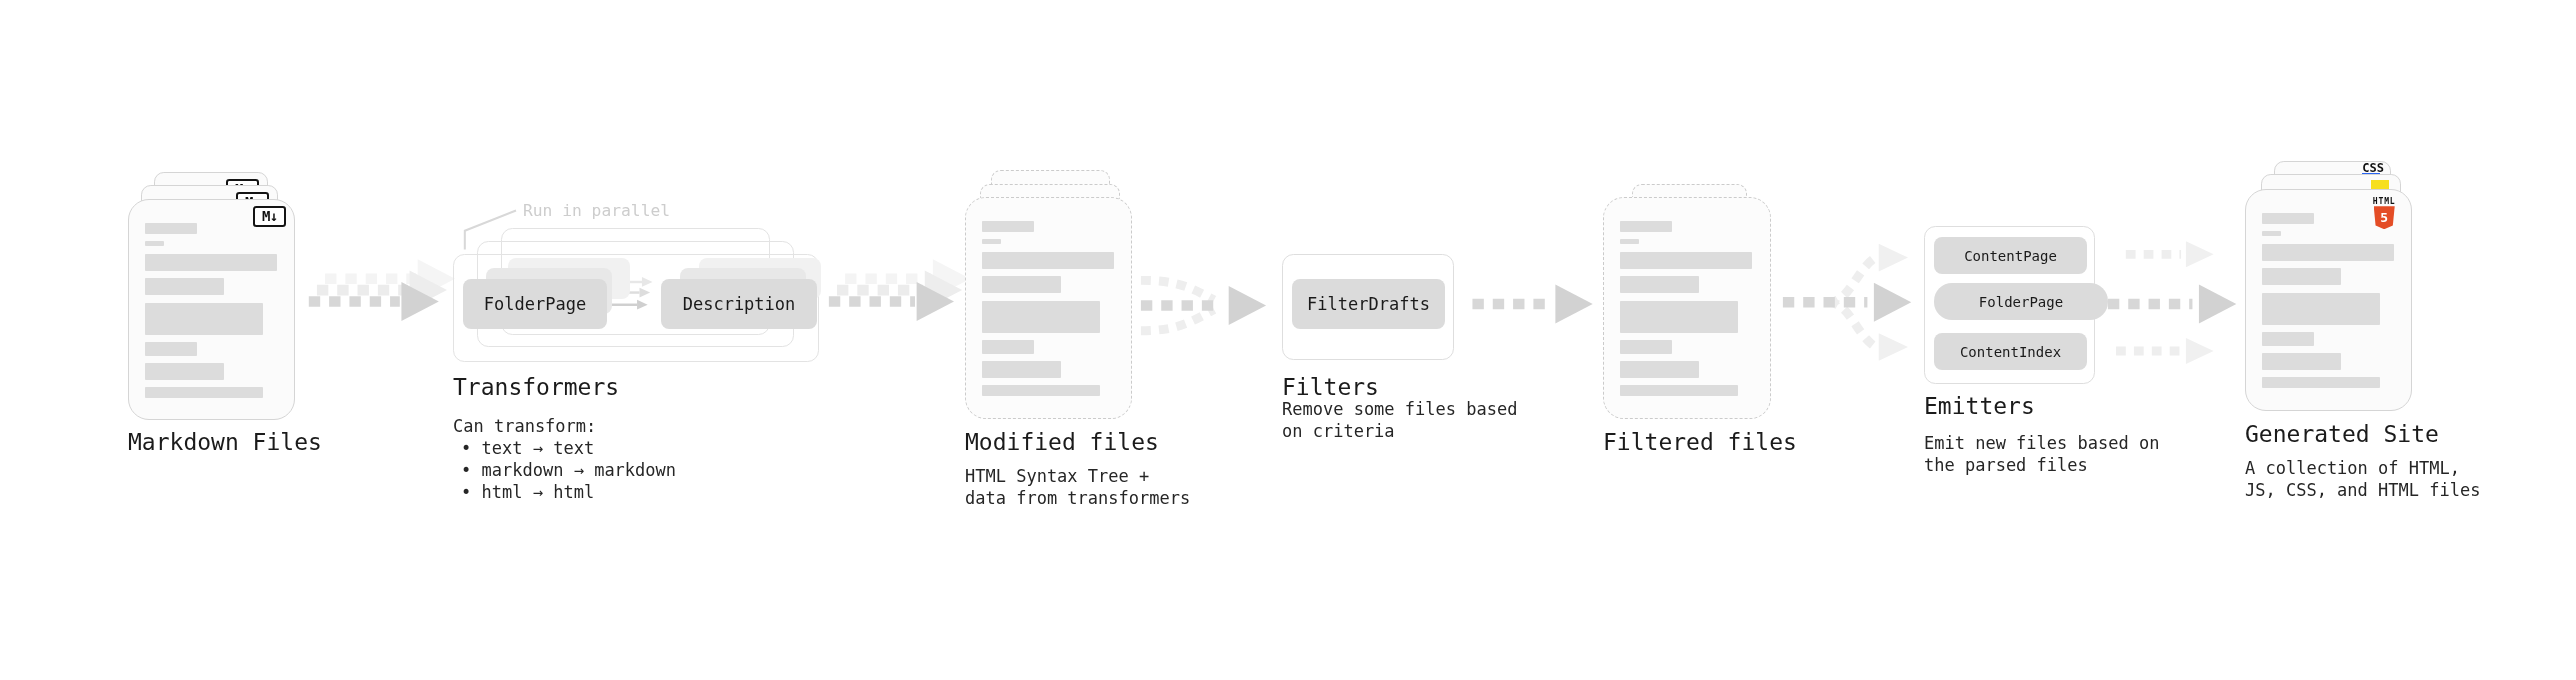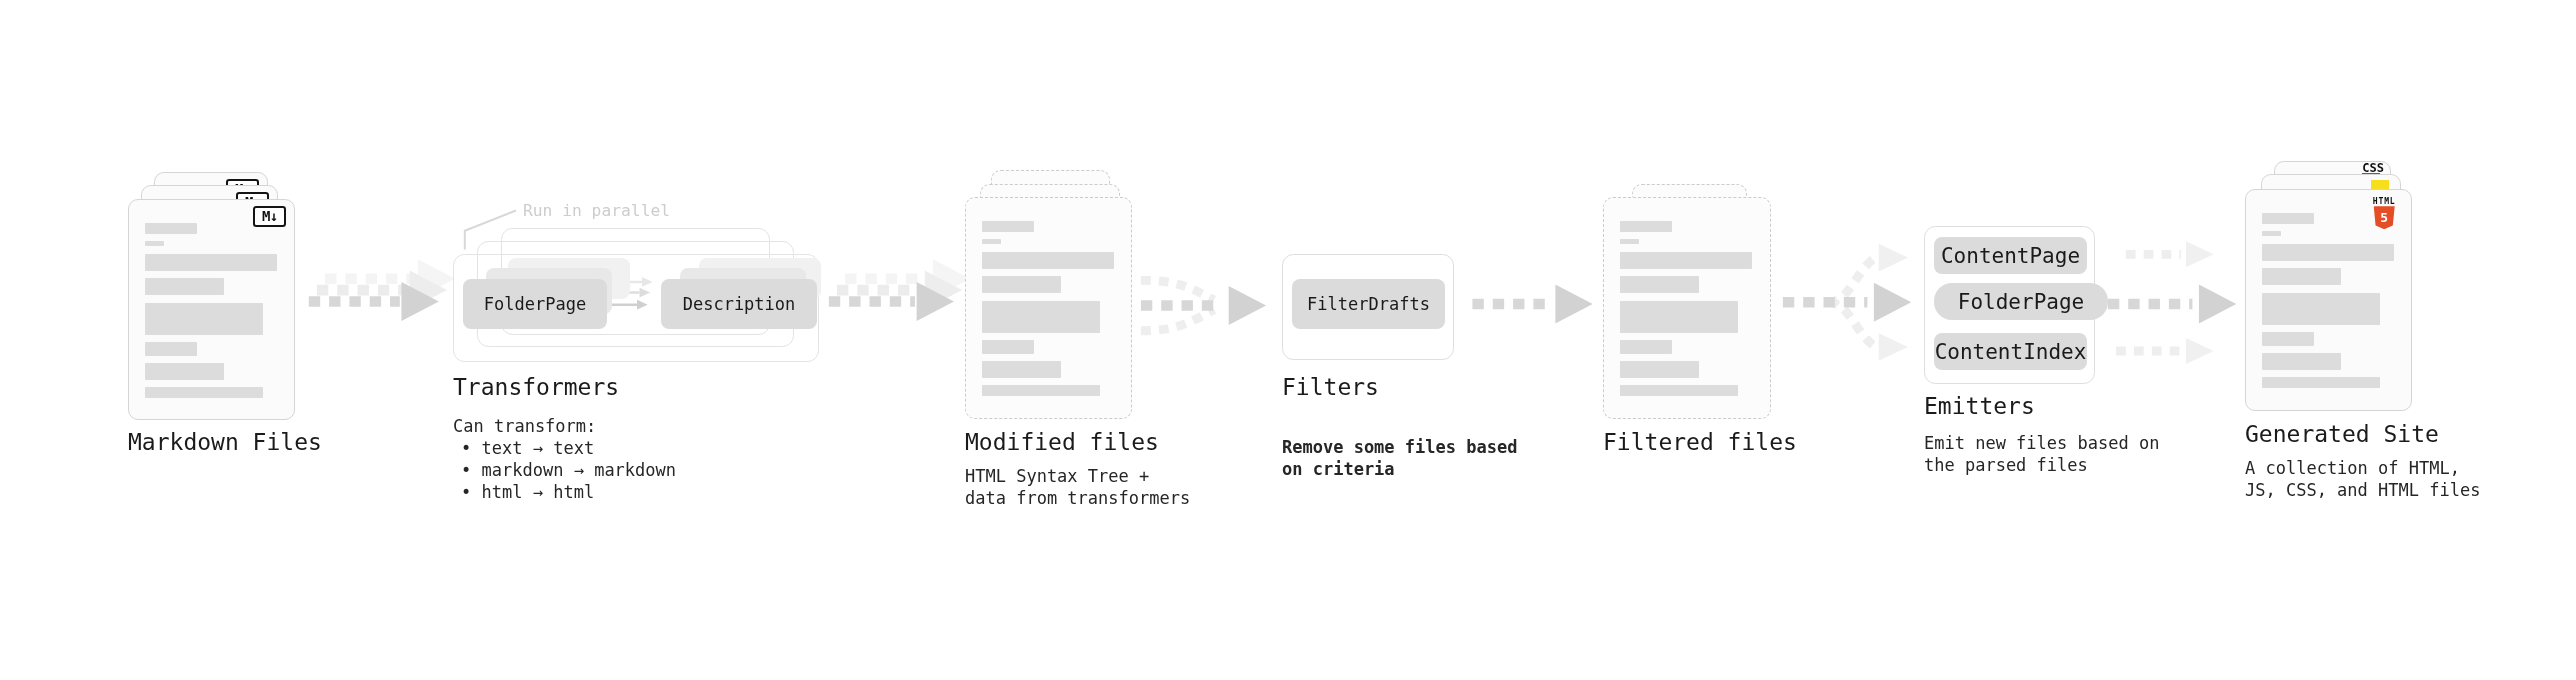--- a/index.html
+++ b/index.html
@@ -14,21 +14,21 @@
   .dthin{fill:none;stroke:#eeeeee;stroke-width:11;stroke-dasharray:12 10;}
   .h1{fill:#d2d2d2;stroke:none;}
   .h2{fill:#ededed;stroke:none;}
   .h3{fill:#f5f5f5;stroke:none;}
   .hl{fill:#f0f0f0;stroke:none;}
   .mini{fill:none;stroke-width:3;}
   .m1{stroke:#cfcfcf;} .m2{stroke:#dddddd;} .m3{stroke:#e7e7e7;}
   .mh1{fill:#cfcfcf;} .mh2{fill:#dddddd;} .mh3{fill:#e7e7e7;}
   .callout-line{fill:none;stroke:#d8d8d8;stroke-width:2.5;}
 
-  .doc{position:absolute;background:#fbfbfb;border:1.6px solid #d5d5d5;border-radius:10px;box-sizing:border-box;}
+  .doc{position:absolute;background:#fbfbfb;border:1.6px solid #d5d5d5;border-radius:21px;box-sizing:border-box;}
   .doc.back{border-radius:9.8px;}
   .doc.dashed{border:1.6px dashed #cbcbcb;background:#fcfcfc;}
   .sk{position:absolute;left:16.3px;background:#dcdcdc;border-radius:0.8px;}
   .s1{top:23px;width:52px;height:10.6px;}
   .s2{top:41px;width:18.7px;height:4.9px;}
   .s3{top:54px;width:132px;height:17px;}
   .s4{top:78px;width:79px;height:17px;}
   .s5{top:103px;width:118px;height:32px;}
   .s6{top:142px;width:52px;height:14px;}
   .s7{top:163px;width:79px;height:17px;}
@@ -40,21 +40,21 @@
   .html5 .shield{margin:1.6px auto 0;width:21px;height:23px;background:#e44d26;clip-path:polygon(0 0,100% 0,91% 84%,50% 100%,9% 84%);display:flex;align-items:center;justify-content:center;color:#fff;font-size:13px;font-weight:bold;}
   .jsbadge{position:absolute;top:4.9px;right:11.4px;width:18px;height:9.8px;background:#f7df1e;}
   .cssbadge{position:absolute;top:3.3px;right:9.8px;width:18px;text-align:center;font-size:12px;font-weight:bold;color:#111;line-height:6.5px;}
   .cssbadge .bar{height:2.4px;background:#2965f1;margin-top:0.8px;}
 
   .obox{position:absolute;border:1.6px solid #e3e3e3;border-radius:11.4px;box-sizing:border-box;background:transparent;}
   .obox.filled{background:#ffffff;border-color:#dedede;}
   .pill{position:absolute;background:#dbdbdb;border-radius:8.1px;display:flex;align-items:center;justify-content:center;font-size:17px;color:#1a1a1a;}
   .pill.g2{background:#e8e8e8;}
   .pill.g3{background:#f1f1f1;}
-  .pill.sm{font-size:21px;}
+  .pill.sm{font-size:14px;}
 
   .label{position:absolute;font-size:23px;color:#1b1b1b;white-space:nowrap;}
   .desc{position:absolute;font-size:17px;line-height:22px;color:#262626;white-space:nowrap;}
   .desc .ind{padding-left:8.1px;}
   .callout-text{position:absolute;left:523px;top:201px;font-size:16.3px;color:#cdcdcd;white-space:nowrap;}
 </style>
 </head>
 <body>
 
 <div class="canvas">
@@ -191,21 +191,21 @@
     <div class="desc" style="left:965px;top:465px;">
       <div>HTML Syntax Tree +</div>
       <div>data from transformers</div>
     </div>
   </div>
 
   <div>
     <div class="obox filled" style="left:1282px;top:254px;width:172px;height:106px;"></div>
     <div class="pill" style="left:1292px;top:279px;width:153px;height:50px;text-align:center;">FilterDrafts</div>
     <div class="label" style="left:1282px;top:374px;">Filters</div>
-    <div class="desc" style="left:1282px;top:436px;font-weight:bold;">
+    <div class="desc" style="left:1282px;top:398px;">
       <div>Remove some files based</div>
       <div>on criteria</div>
     </div>
   </div>
 
   <div>
     <div class="doc back dashed" style="left:1632px;top:184px;width:115px;height:41px;"></div>
     <div class="doc dashed" style="left:1603px;top:197px;width:168px;height:222px;">
       <div class="sk s1"></div>
       <div class="sk s2"></div>

